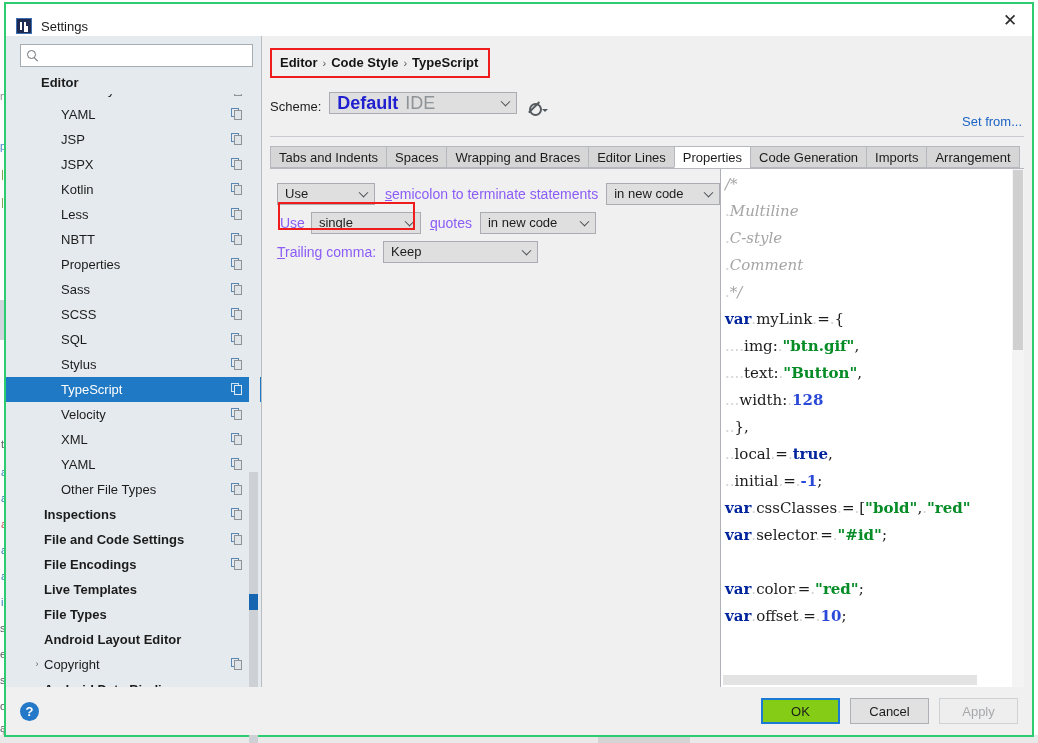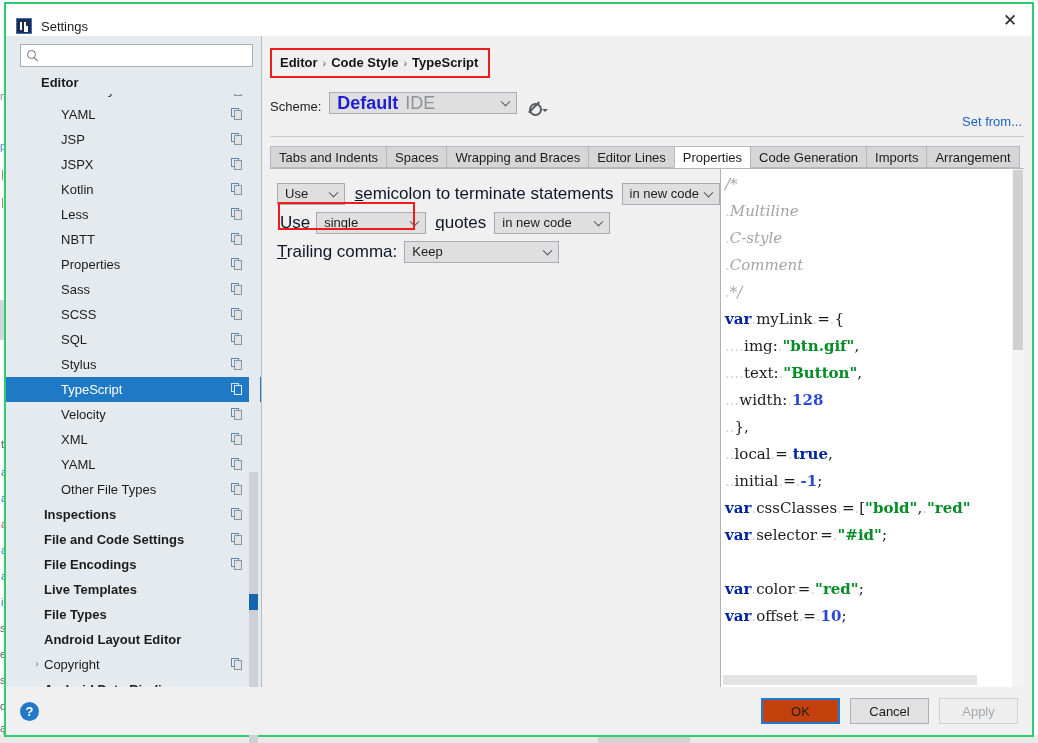--- a/index.html
+++ b/index.html
@@ -402,22 +402,22 @@
     padding: 10px 0 0 7px;
     position: relative;
   }
   .form-row {
     display: flex;
     align-items: center;
     height: 29px;
     gap: 0;
   }
   .fld-label {
-    font-size: 17px;
-    color: #0f172a;
+    font-size: 14px;
+    color: #8b5cf6;
     white-space: nowrap;
   }
   .fld-label .mn { text-decoration: underline; }
   .combo {
     height: 22px;
     background: #dfdfdf;
     border: 1px solid #a9acb0;
     display: flex;
     align-items: center;
     padding: 0 20px 0 7px;
@@ -521,21 +521,21 @@
     font-size: 13px;
     font-family: "Liberation Sans", sans-serif;
     background: #e1e1e1;
     border: 1px solid #adb1b5;
     color: #1c1c1c;
     display: flex; align-items: center; justify-content: center;
     cursor: pointer;
   }
   .dlg-btn.default {
     border: 2px solid #1b7bd4;
-    background: #c2410c;
+    background: #84cc16;
   }
   .dlg-btn.disabled {
     color: #a6a9ac;
     background: #eeeeee;
     border-color: #cfd2d5;
     cursor: default;
   }
 </style>
 </head>
 <body>

